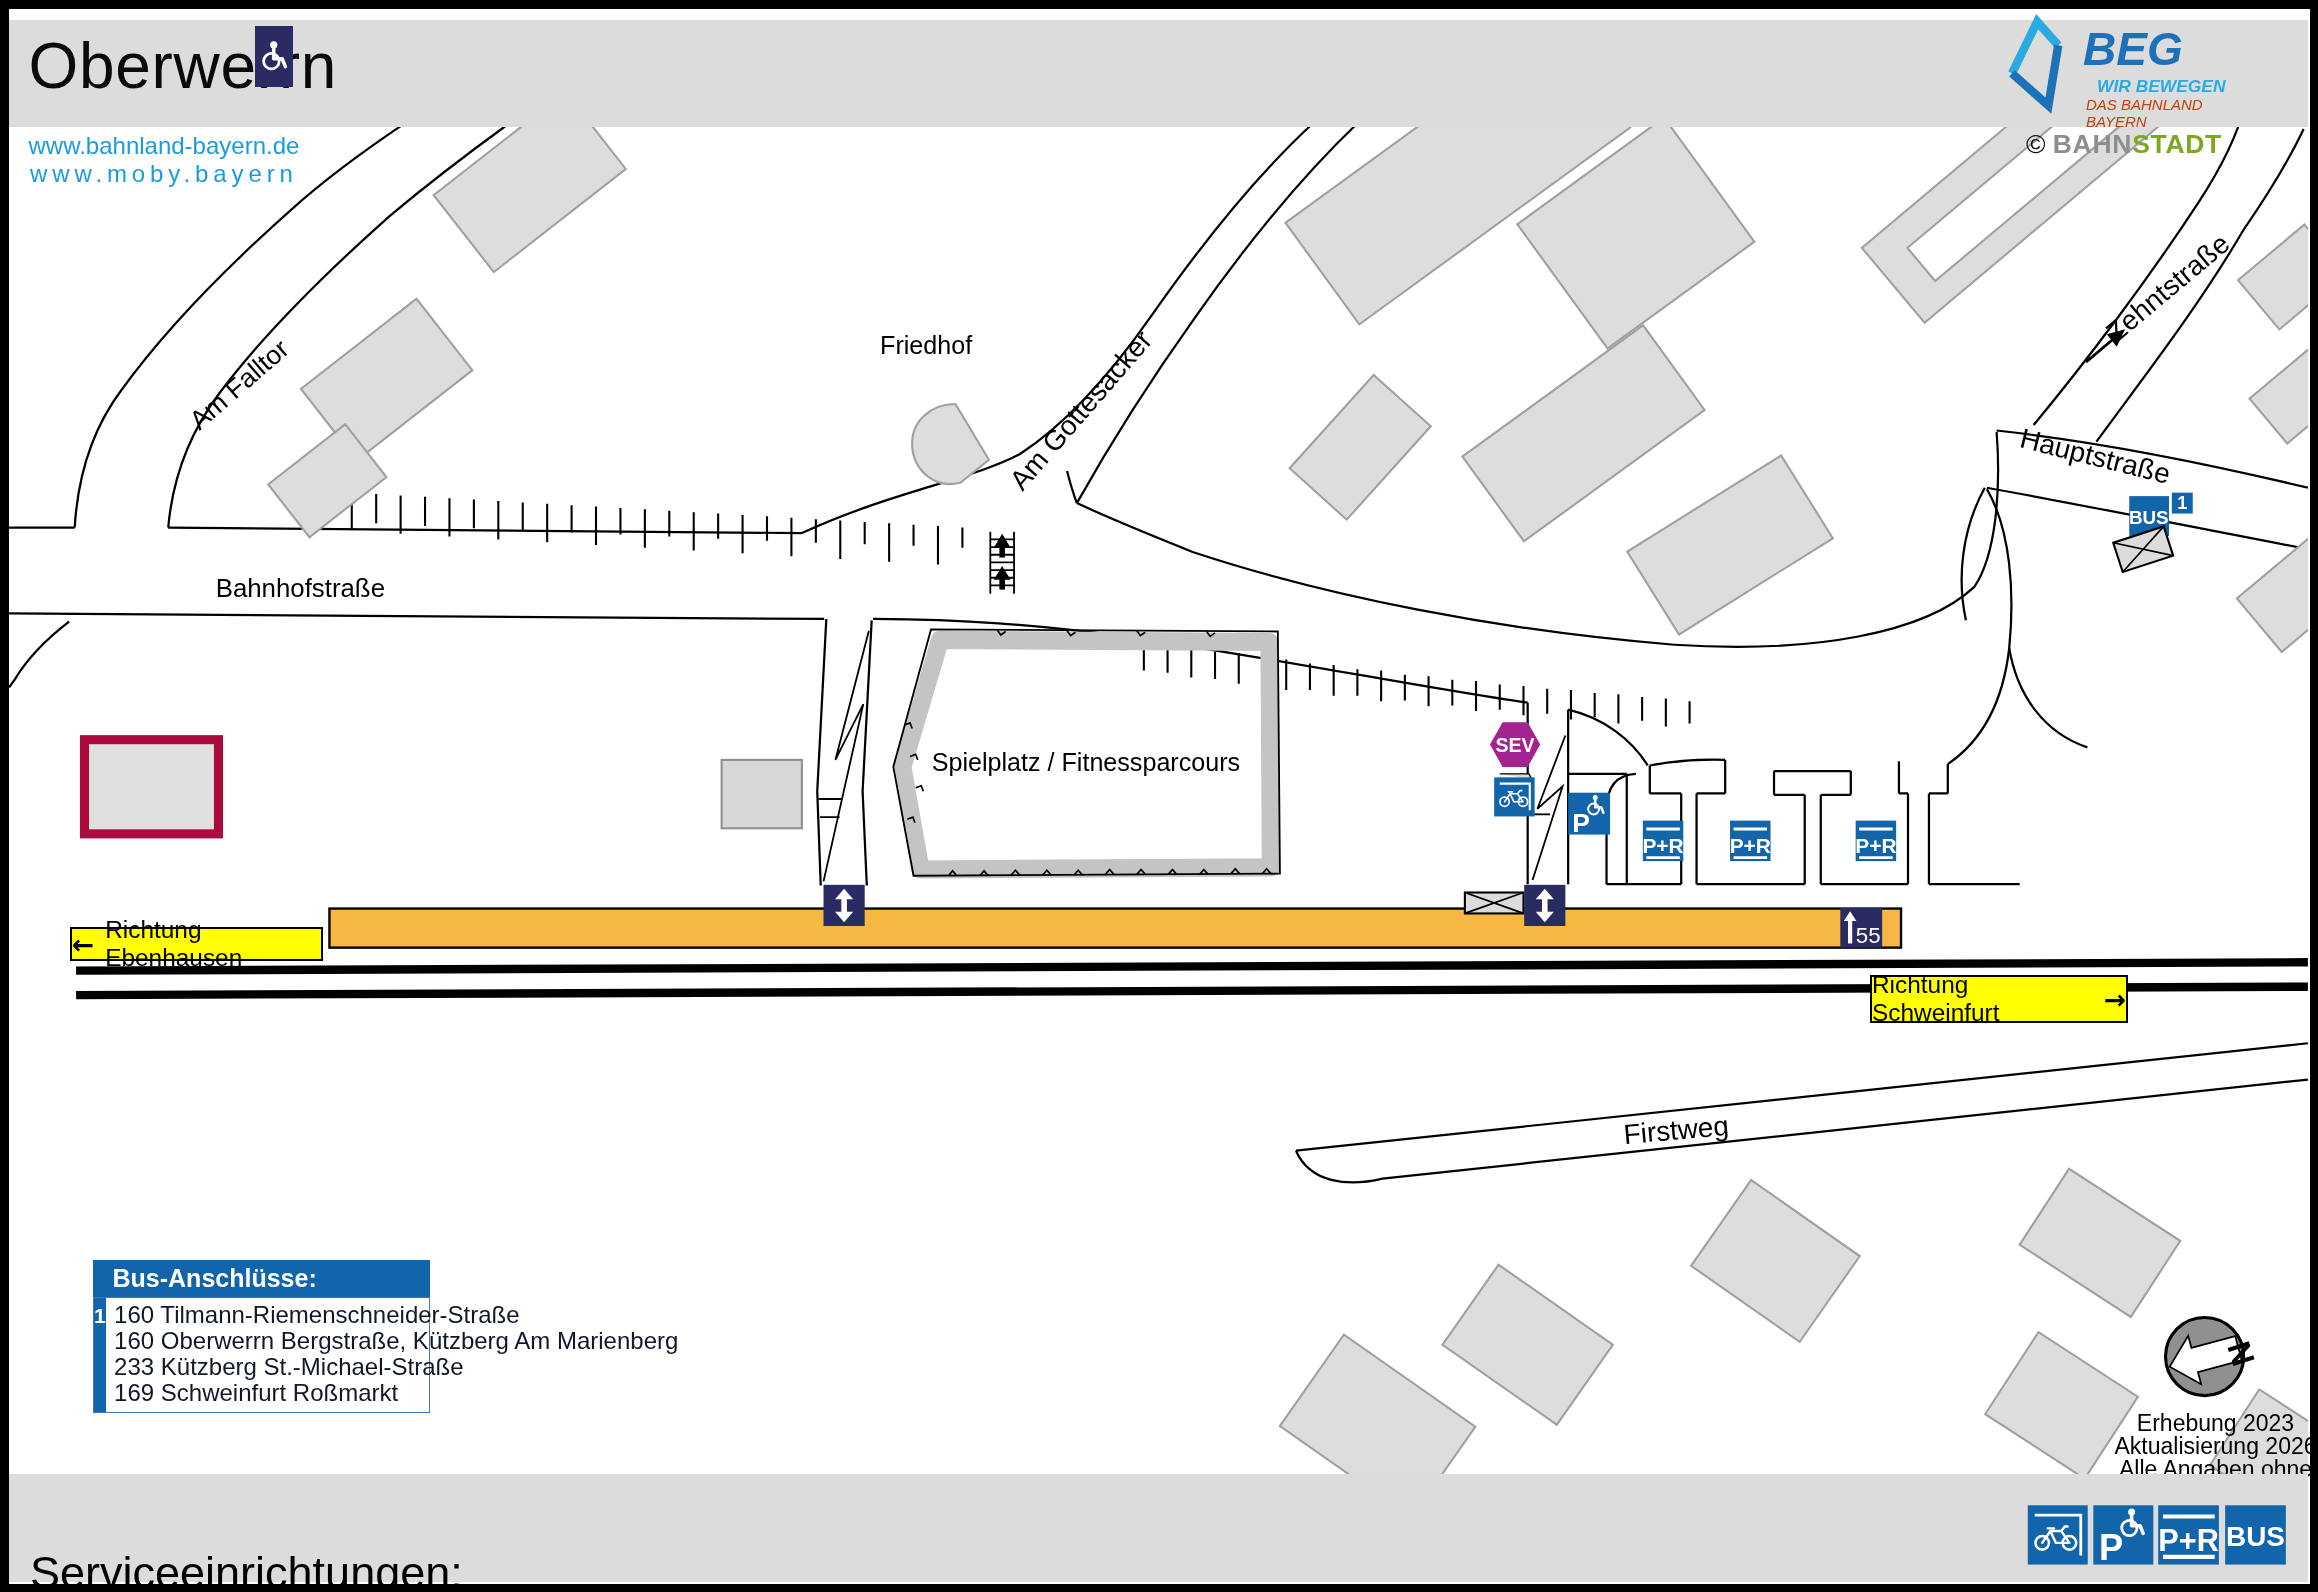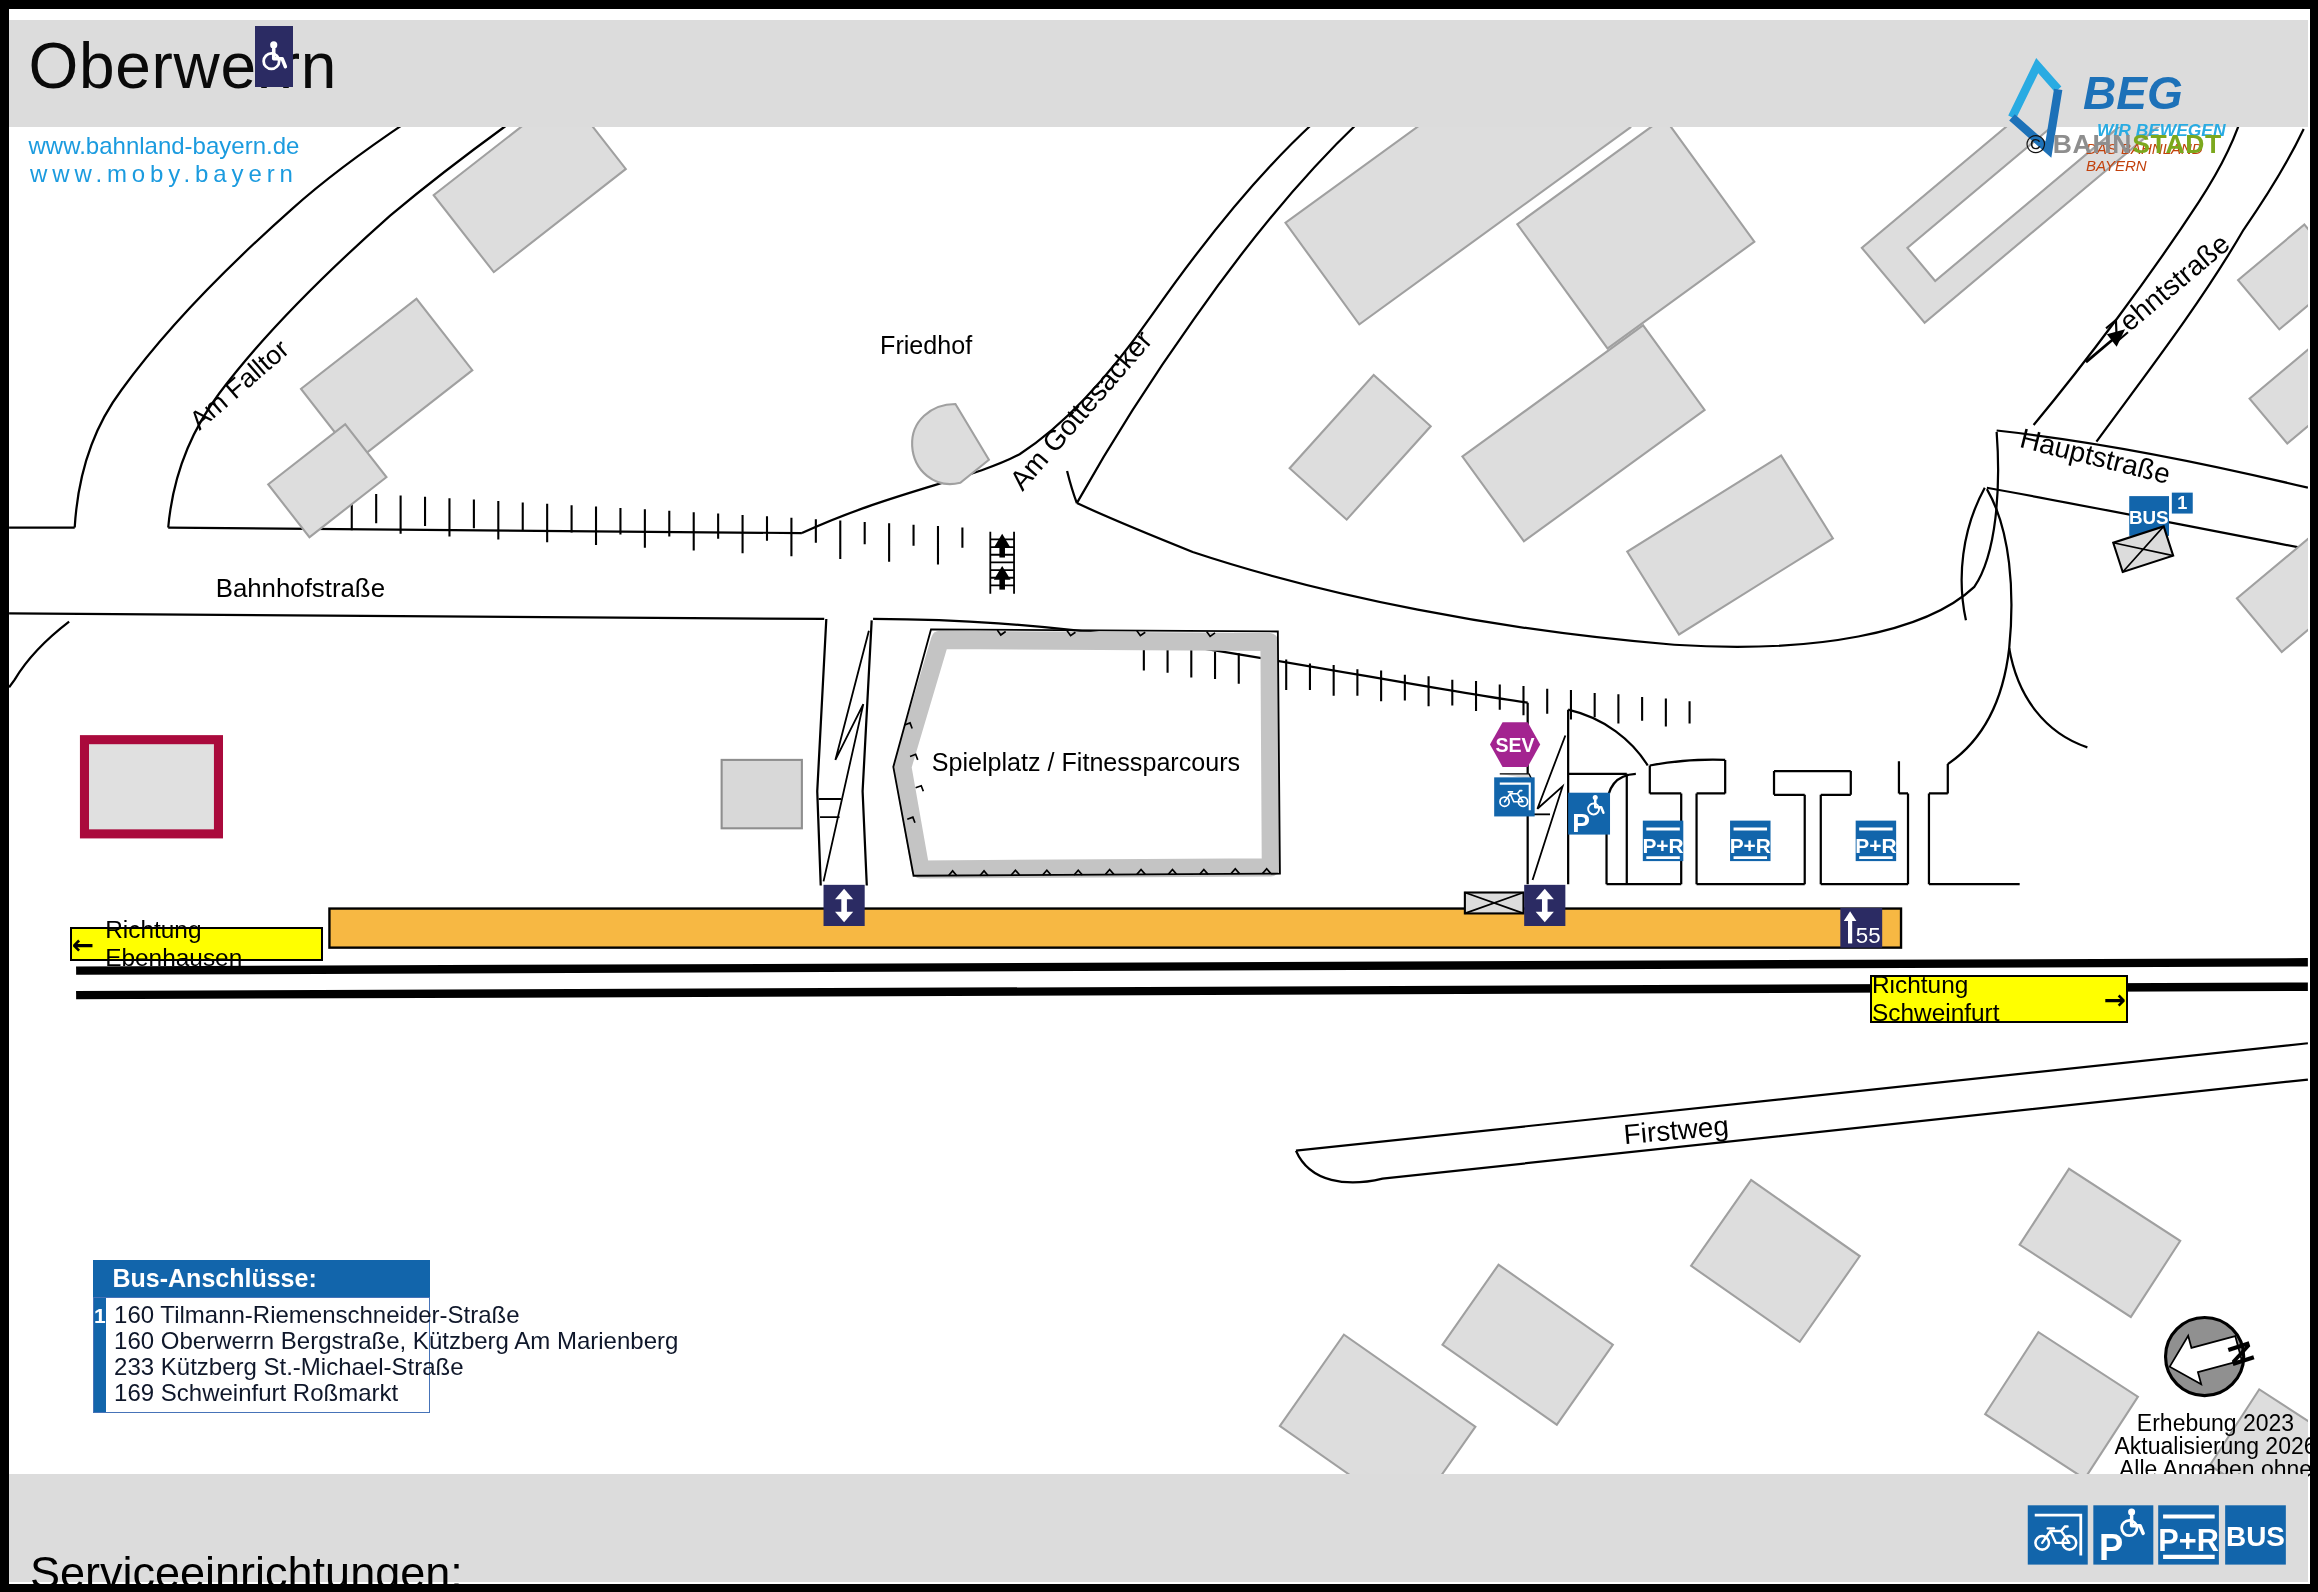--- a/index.html
+++ b/index.html
@@ -8,21 +8,21 @@
   #header-bar{left:0;top:11px;width:2299px;height:107px;background:#DCDCDC;}
   #page-title{left:19.5px;top:19.5px;font-size:64px;color:#0a0a0a;letter-spacing:0.7px;}
   #hdr-wc-box{left:246px;top:17px;width:38px;height:61px;background:#2B2B63;display:flex;align-items:center;justify-content:center;}
   #links{left:19.5px;top:123px;line-height:28px;}
   #links a{color:#1B9BDF;text-decoration:none;font-size:24px;display:block;text-align:center;}
   #link2{letter-spacing:4.9px;}
   #credit{left:0;top:120px;width:2213px;text-align:right;font-size:26.5px;}
   #credit .c{color:#111;}
   #credit .bahn{color:#8E8E8E;font-weight:bold;letter-spacing:0.7px;}
   #credit .stadt{color:#7CA81E;font-weight:bold;letter-spacing:0.7px;}
-  #beg{left:1996px;top:0px;width:237px;height:119px;margin-top:44px;}
+  #beg{left:1996px;top:0px;width:237px;height:119px;}
   #beg-name{position:absolute;left:78px;top:12.6px;font-size:46px;font-style:italic;font-weight:bold;color:#1D71B8;}
   #beg-t1{position:absolute;left:92px;top:67px;font-size:17.4px;font-style:italic;font-weight:bold;color:#29ABE2;}
   #beg-t2{position:absolute;left:81px;top:87px;font-size:15px;font-style:italic;font-weight:normal;color:#c2410c;}
   .ylabel{background:#FFFF00;border:2.1px solid #000;display:flex;align-items:center;justify-content:center;gap:11px;font-size:24.4px;color:#000;box-sizing:border-box;}
   .ylabel .arr{font-family:"DejaVu Sans",sans-serif;font-weight:bold;font-size:26.5px;}
   #dir-left{left:61px;top:918px;width:253px;height:34px;}
   #dir-right{left:1861px;top:966px;width:258px;height:48px;}
   #busbox{left:84px;top:1251px;width:337px;}
   #busbox-header{background:#1265AB;color:#fff;font-weight:bold;font-size:25px;height:37px;line-height:37px;padding-left:19.5px;box-sizing:border-box;}
   #busbox-body{display:flex;border:1.4px solid #4673B8;background:#fff;box-sizing:border-box;}

